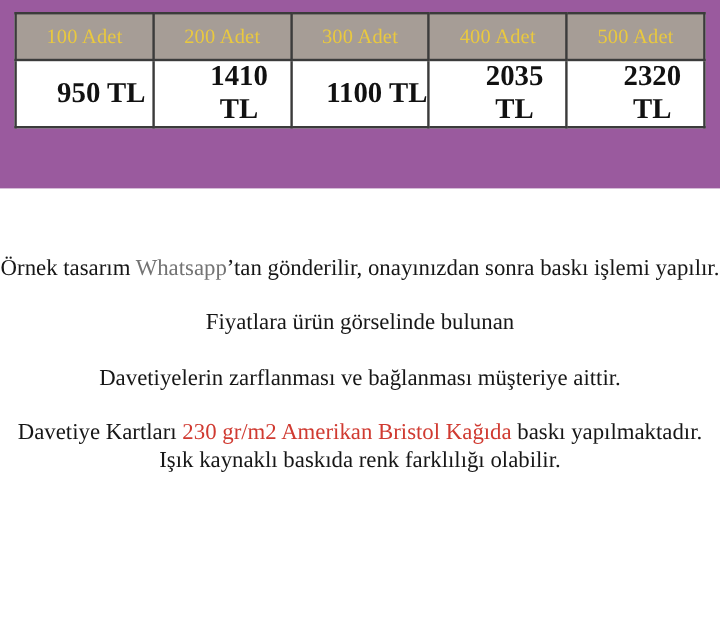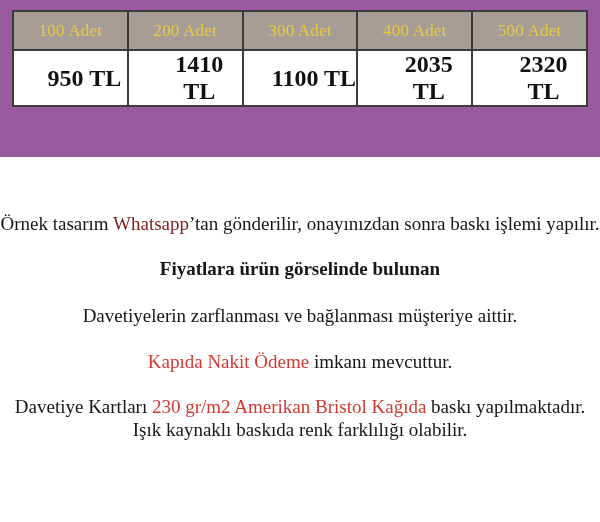--- a/index.html
+++ b/index.html
@@ -45,26 +45,26 @@
   }
 
   
   .notes {
     padding-top: 55px;
     text-align: center;
     color: #161616;
     font-size: 19px;
   }
   .notes p { line-height: 23px; }
-  .p2 { margin-top: 22px; font-weight: bold; }
+  .p2 { margin-top: 22px; }
   .p3 { margin-top: 24px; }
   .p4 { margin-top: 23px; }
   .p5 { margin-top: 22px; }
   .red  { color: #d03a31; }
-  .navy { color: #7f1d1d; }
+  .navy { color: #737373; }
 </style>
 </head>
 <body>
 
 <div class="banner">
   <table class="price-table first">
     <tbody>
         <tr>
       <th>100 Adet</th>
       <th>200 Adet</th>
@@ -84,17 +84,16 @@
 
 </div>
 
 <div class="notes">
   <p class="p1"><span>Örnek tasarım </span><span class="navy">Whatsapp</span><span>’tan gönderilir, onayınızdan sonra baskı işlemi yapılır.</span></p>
 
   <p class="p2">Fiyatlara ürün görselinde bulunan</p>
 
   <p class="p3">Davetiyelerin zarflanması ve bağlanması müşteriye aittir.</p>
 
-  <p class="p4"><span class="red">Kapıda Nakit Ödeme</span><span> imkanı mevcuttur.</span></p>
 
   <p class="p5"><span>Davetiye Kartları </span><span class="red">230 gr/m2 Amerikan Bristol Kağıda</span><span> baskı yapılmaktadır.</span></p>
   <p>Işık kaynaklı baskıda renk farklılığı olabilir.</p>
 </div>
 
 </body></html>

